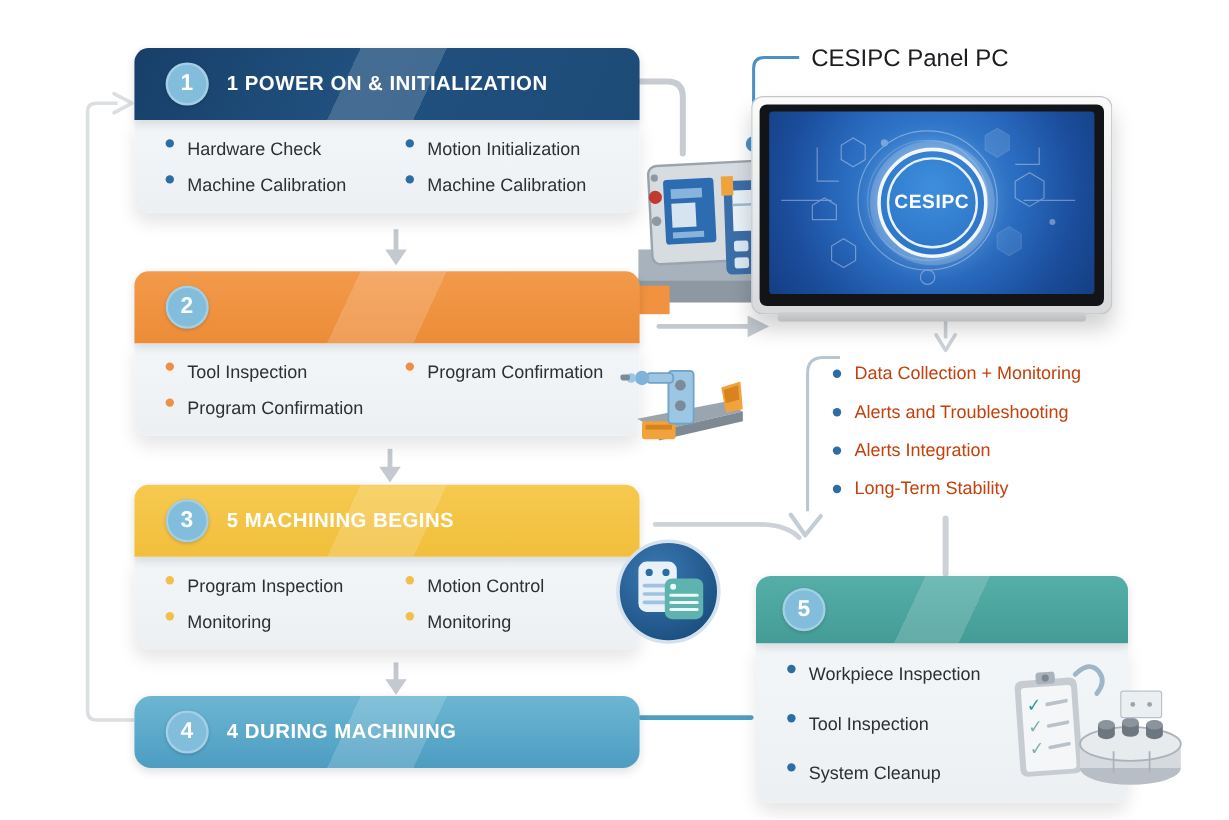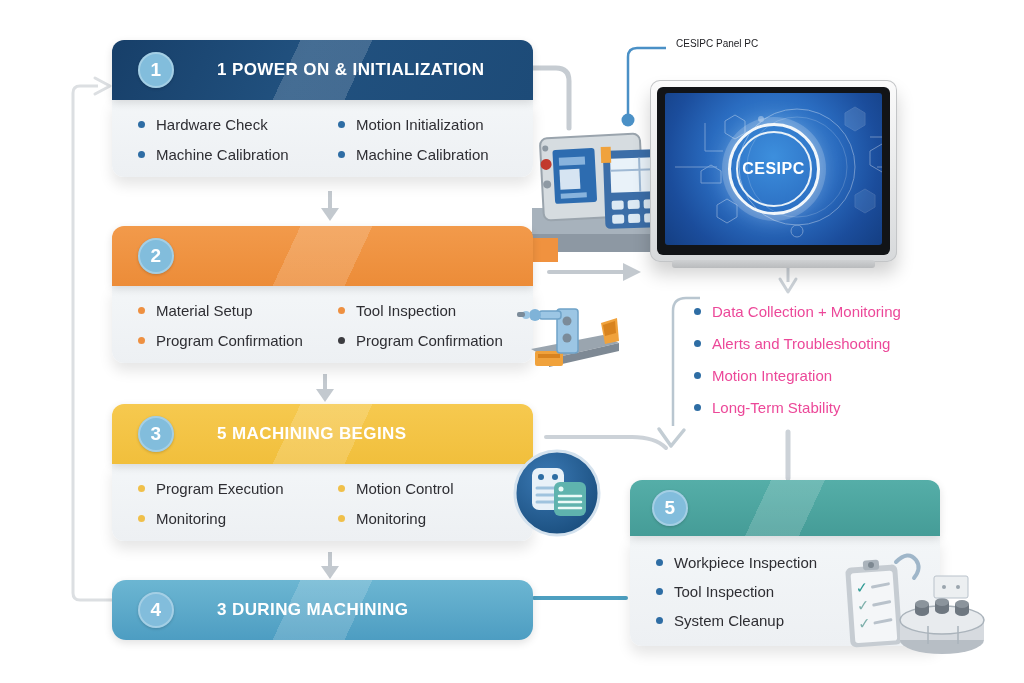--- a/index.html
+++ b/index.html
@@ -21,29 +21,29 @@
     position:absolute;inset:0;
     background:linear-gradient(115deg, rgba(255,255,255,0) 42%, rgba(255,255,255,.16) 42%, rgba(255,255,255,.16) 58%, rgba(255,255,255,0) 58%);
   }
   .num{
     width:36px;height:36px;border-radius:50%;background:#82bddc;
     box-shadow:inset 0 0 0 2px rgba(255,255,255,.28), 0 1px 3px rgba(0,0,0,.18);
     display:flex;align-items:center;justify-content:center;
     font-size:19px;font-weight:bold;color:#fff;margin:0 15px 0 26px;flex:0 0 auto;
     position:relative;z-index:1;
   }
-  .step-title{position:relative;z-index:1;margin-left:28px;}
+  .step-title{position:relative;z-index:1;}
   .step-body{
     background:linear-gradient(180deg,#f3f6f8,#edf0f3);
     border-radius:0 0 12px 12px;box-shadow:0 8px 14px rgba(0,0,0,.10);
     padding:16px 10px 14px 26px;
   }
   .two-col{display:grid;grid-template-columns:200px 1fr;row-gap:13px;margin:0;padding:0;list-style:none;}
-  .one-col{display:grid;grid-template-columns:1fr;row-gap:12px;margin:0;padding:0;list-style:none;}
-  .item{display:flex;align-items:center;font-size:15px;color:#2e2e33;}
+  .one-col{display:grid;grid-template-columns:1fr;row-gap:24px;margin:0;padding:0;list-style:none;}
+  .item{display:flex;align-items:flex-start;font-size:15px;color:#2e2e33;}
   .dot{width:7px;height:7px;border-radius:50%;margin-right:11px;flex:0 0 auto;}
 
   .step1 .step-header{background:linear-gradient(115deg,#173f69 0%,#21517f 45%,#1d4b78 100%);}
   .step1 .dot{background:#2e6da4;}
   .step2 .step-header{background:linear-gradient(180deg,#f29a4b,#ec8c38);}
   .step2 .dot{background:#ee9041;}
   .step2 li:nth-child(4) .dot{background:#3c3c40;}
   .step3 .step-header{background:linear-gradient(180deg,#f6c94f,#f1bf3c);}
   .step3 .dot{background:#f0c04a;}
   .step4{height:60px;}
@@ -51,29 +51,29 @@
   .step5{left:630px;top:480px;width:310px;}
   .step5 .step-header{height:56px;background:linear-gradient(180deg,#55aea8,#459c97);}
   .step5 .num{margin-left:22px;}
   .step5 .step-body{padding:18px 10px 16px 26px;min-height:76px;}
   .step5 .dot{background:#2e6da4;}
 
   .step1{top:40px;} .step2{top:226px;} .step3{top:404px;} .step4{top:580px;}
 
   
   .monitoring{position:absolute;left:694px;top:295px;margin:0;padding:0;list-style:none;z-index:2;}
-  .monitoring li{display:flex;align-items:center;height:32px;font-size:15px;color:#ec4899;}
+  .monitoring li{display:flex;align-items:center;height:32px;font-size:15px;color:#c2410c;}
   .monitoring .dot{background:#2e6da4;}
 
   
-  .callout-label{position:absolute;left:676px;top:38px;font-size:10px;color:#1d1d21;z-index:2;}
+  .callout-label{position:absolute;left:676px;top:38px;font-size:20px;color:#1d1d21;z-index:2;}
 
   
   .panel-pc{
-    position:absolute;left:650px;top:80px;width:247px;height:182px;z-index:2;
+    position:absolute;left:626px;top:80px;width:301px;height:182px;z-index:2;
     border-radius:10px;background:linear-gradient(180deg,#fbfbfb,#d7d9db);
     box-shadow:0 12px 18px rgba(0,0,0,.18), inset 0 0 0 1px #c3c5c7;
     text-align:right;
   }
   .panel-frame{position:absolute;inset:7px;background:#121417;border-radius:6px;}
   .panel-screen{
     position:absolute;inset:13px 15px 17px 15px;border-radius:3px;overflow:hidden;
     background:radial-gradient(circle at 50% 42%, #3d8fdd 0%, #2a6cc0 45%, #1b4d9c 75%, #143e82 100%);
   }
   .panel-base{
@@ -292,24 +292,20 @@
 
   <section class="step step2">
     <div class="step-header">
       <span class="sheen"></span>
       <span class="num">2</span>
     </div>
     <div class="step-body">
       <ul class="two-col">
         <li class="item">
             <span class="dot"></span>
-            <span>Material Setup</span>
-          </li>
-        <li class="item">
-            <span class="dot"></span>
             <span>Tool Inspection</span>
           </li>
         <li class="item">
             <span class="dot"></span>
             <span>Program Confirmation</span>
           </li>
         <li class="item">
             <span class="dot"></span>
             <span>Program Confirmation</span>
           </li>
@@ -320,21 +316,21 @@
   <section class="step step3">
     <div class="step-header">
       <span class="sheen"></span>
       <span class="num">3</span>
       <span class="step-title">5 MACHINING BEGINS</span>
     </div>
     <div class="step-body">
       <ul class="two-col">
         <li class="item">
             <span class="dot"></span>
-            <span>Program Execution</span>
+            <span>Program Inspection</span>
           </li>
         <li class="item">
             <span class="dot"></span>
             <span>Motion Control</span>
           </li>
         <li class="item">
             <span class="dot"></span>
             <span>Monitoring</span>
           </li>
         <li class="item">
@@ -342,36 +338,36 @@
             <span>Monitoring</span>
           </li>
       </ul>
     </div>
   </section>
 
   <section class="step step4">
     <div class="step-header">
       <span class="sheen"></span>
       <span class="num">4</span>
-      <span class="step-title">3 DURING MACHINING</span>
+      <span class="step-title">4 DURING MACHINING</span>
     </div>
   </section>
 
   <ul class="monitoring">
     <li>
         <span class="dot"></span>
         <span>Data Collection + Monitoring</span>
       </li>
     <li>
         <span class="dot"></span>
         <span>Alerts and Troubleshooting</span>
       </li>
     <li>
         <span class="dot"></span>
-        <span>Motion Integration</span>
+        <span>Alerts Integration</span>
       </li>
     <li>
         <span class="dot"></span>
         <span>Long-Term Stability</span>
       </li>
   </ul>
 
   <section class="step step5">
     <div class="step-header">
       <span class="sheen"></span>

